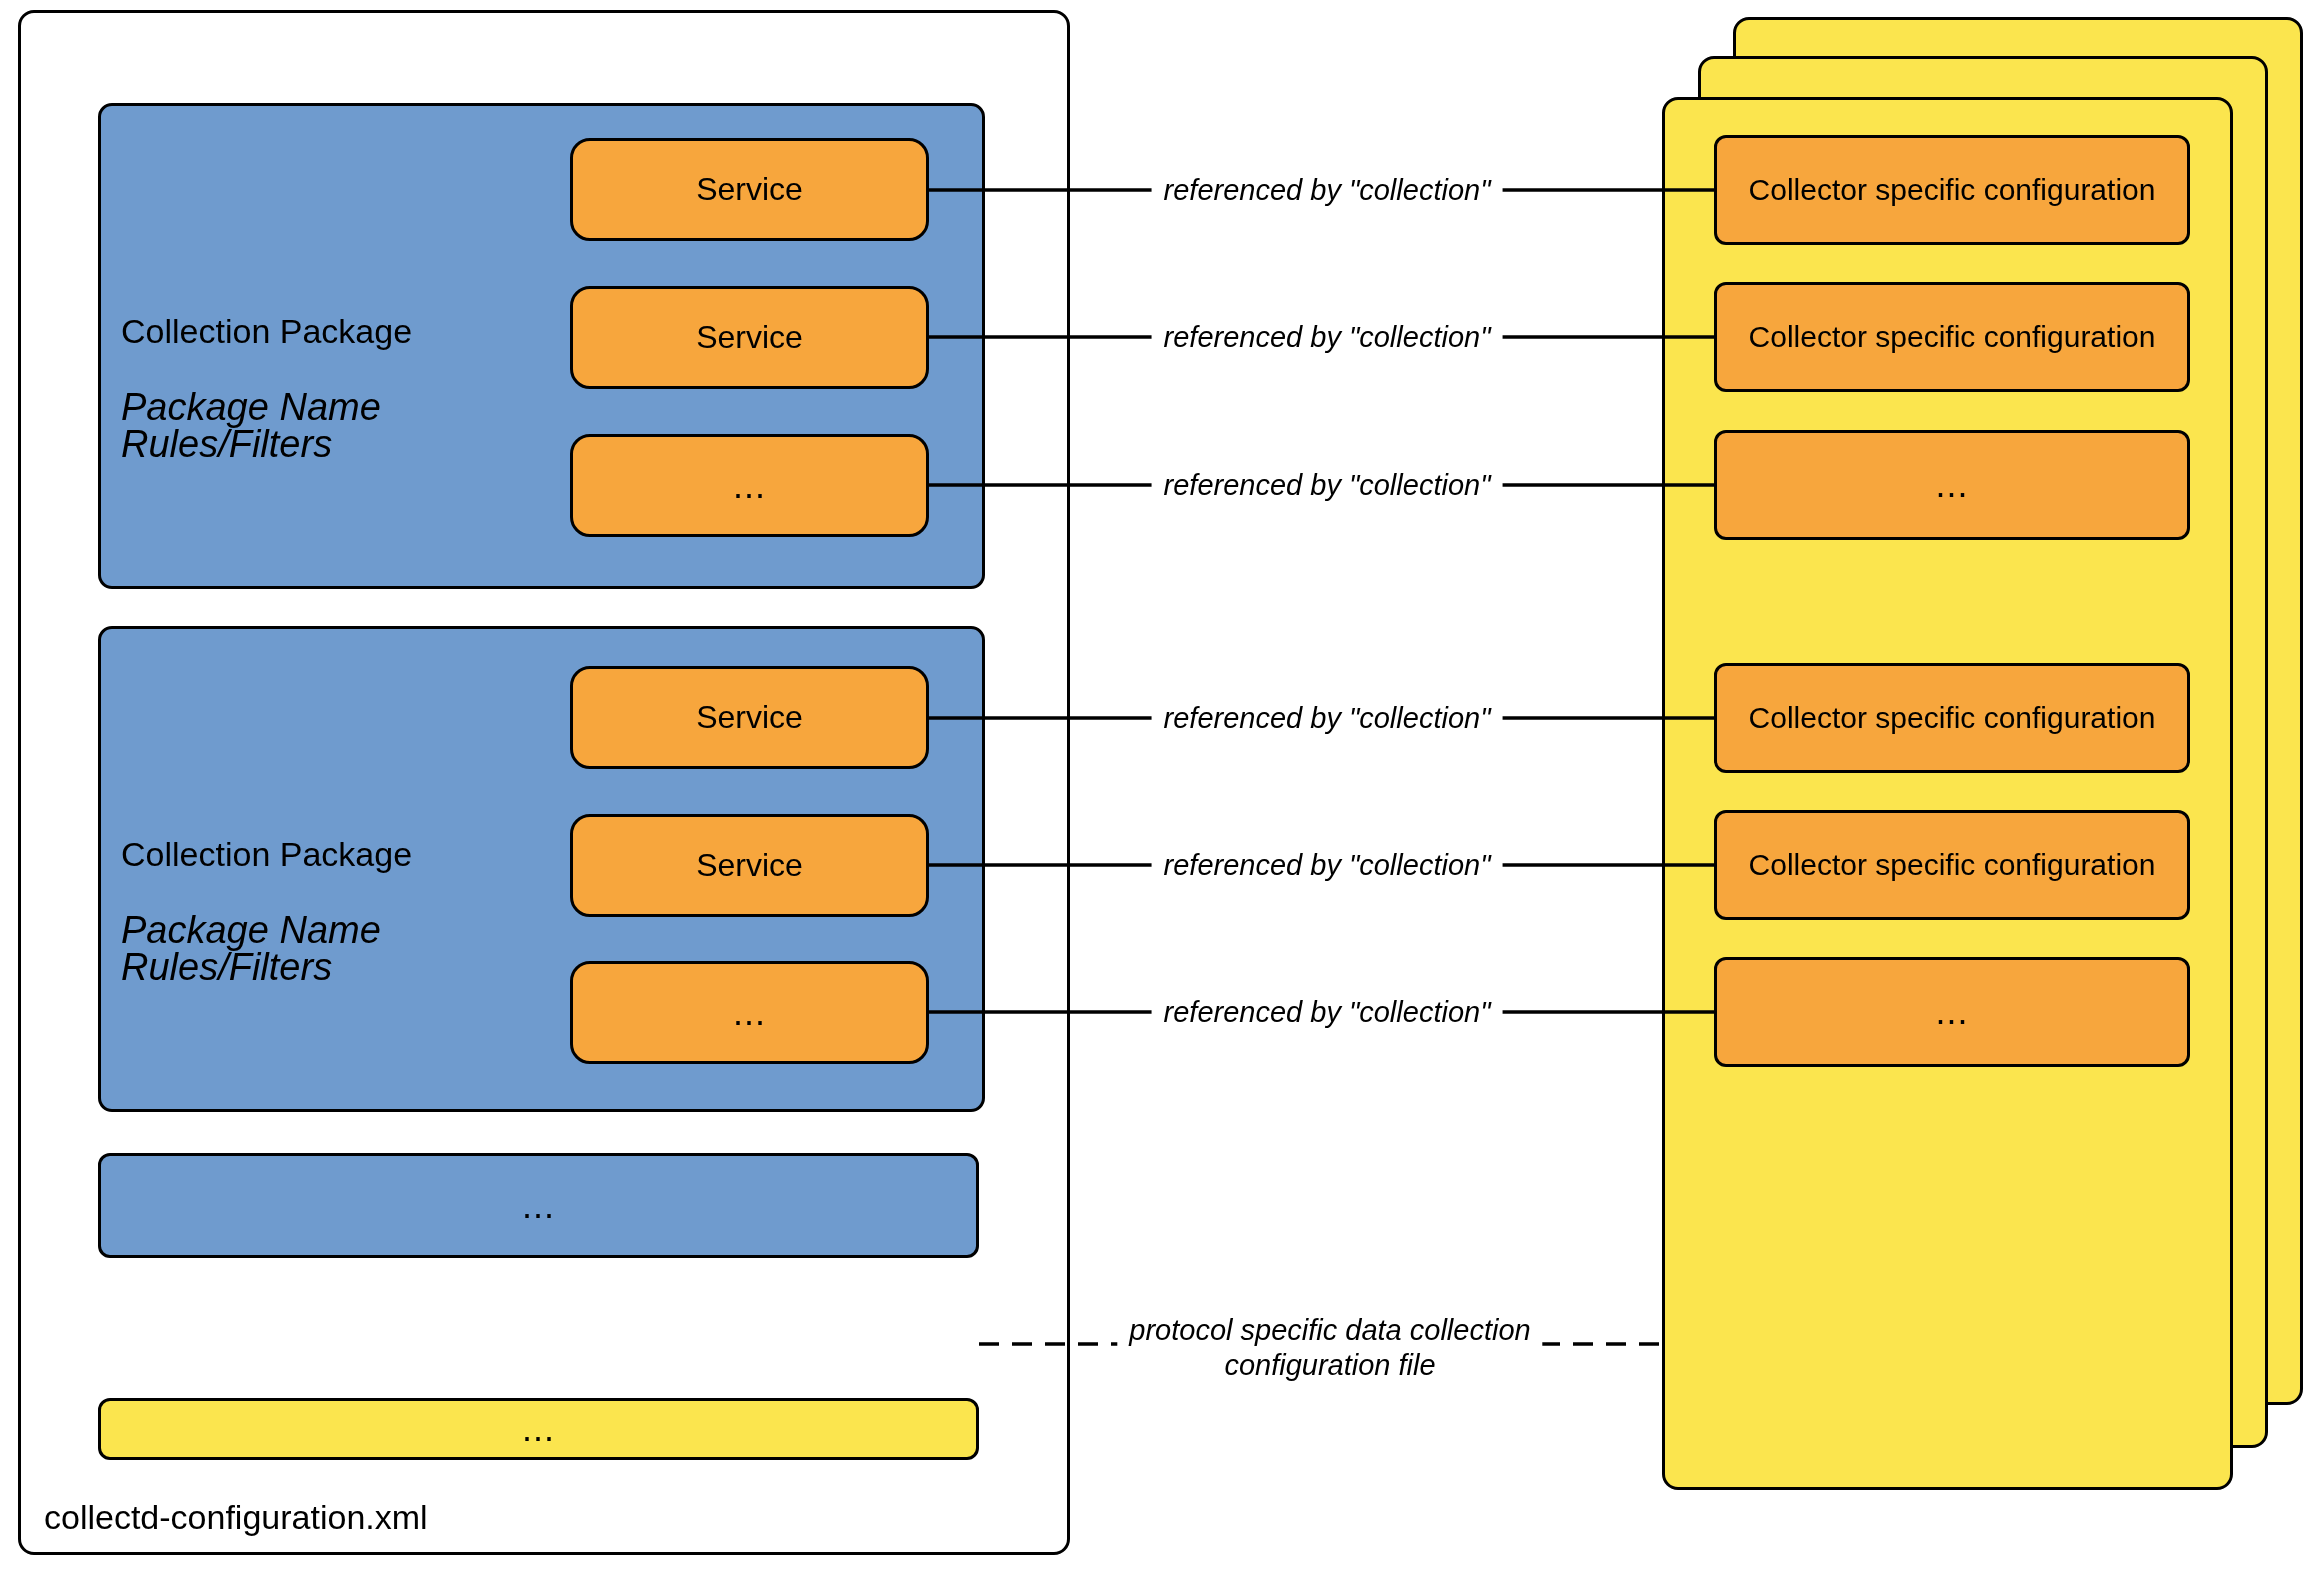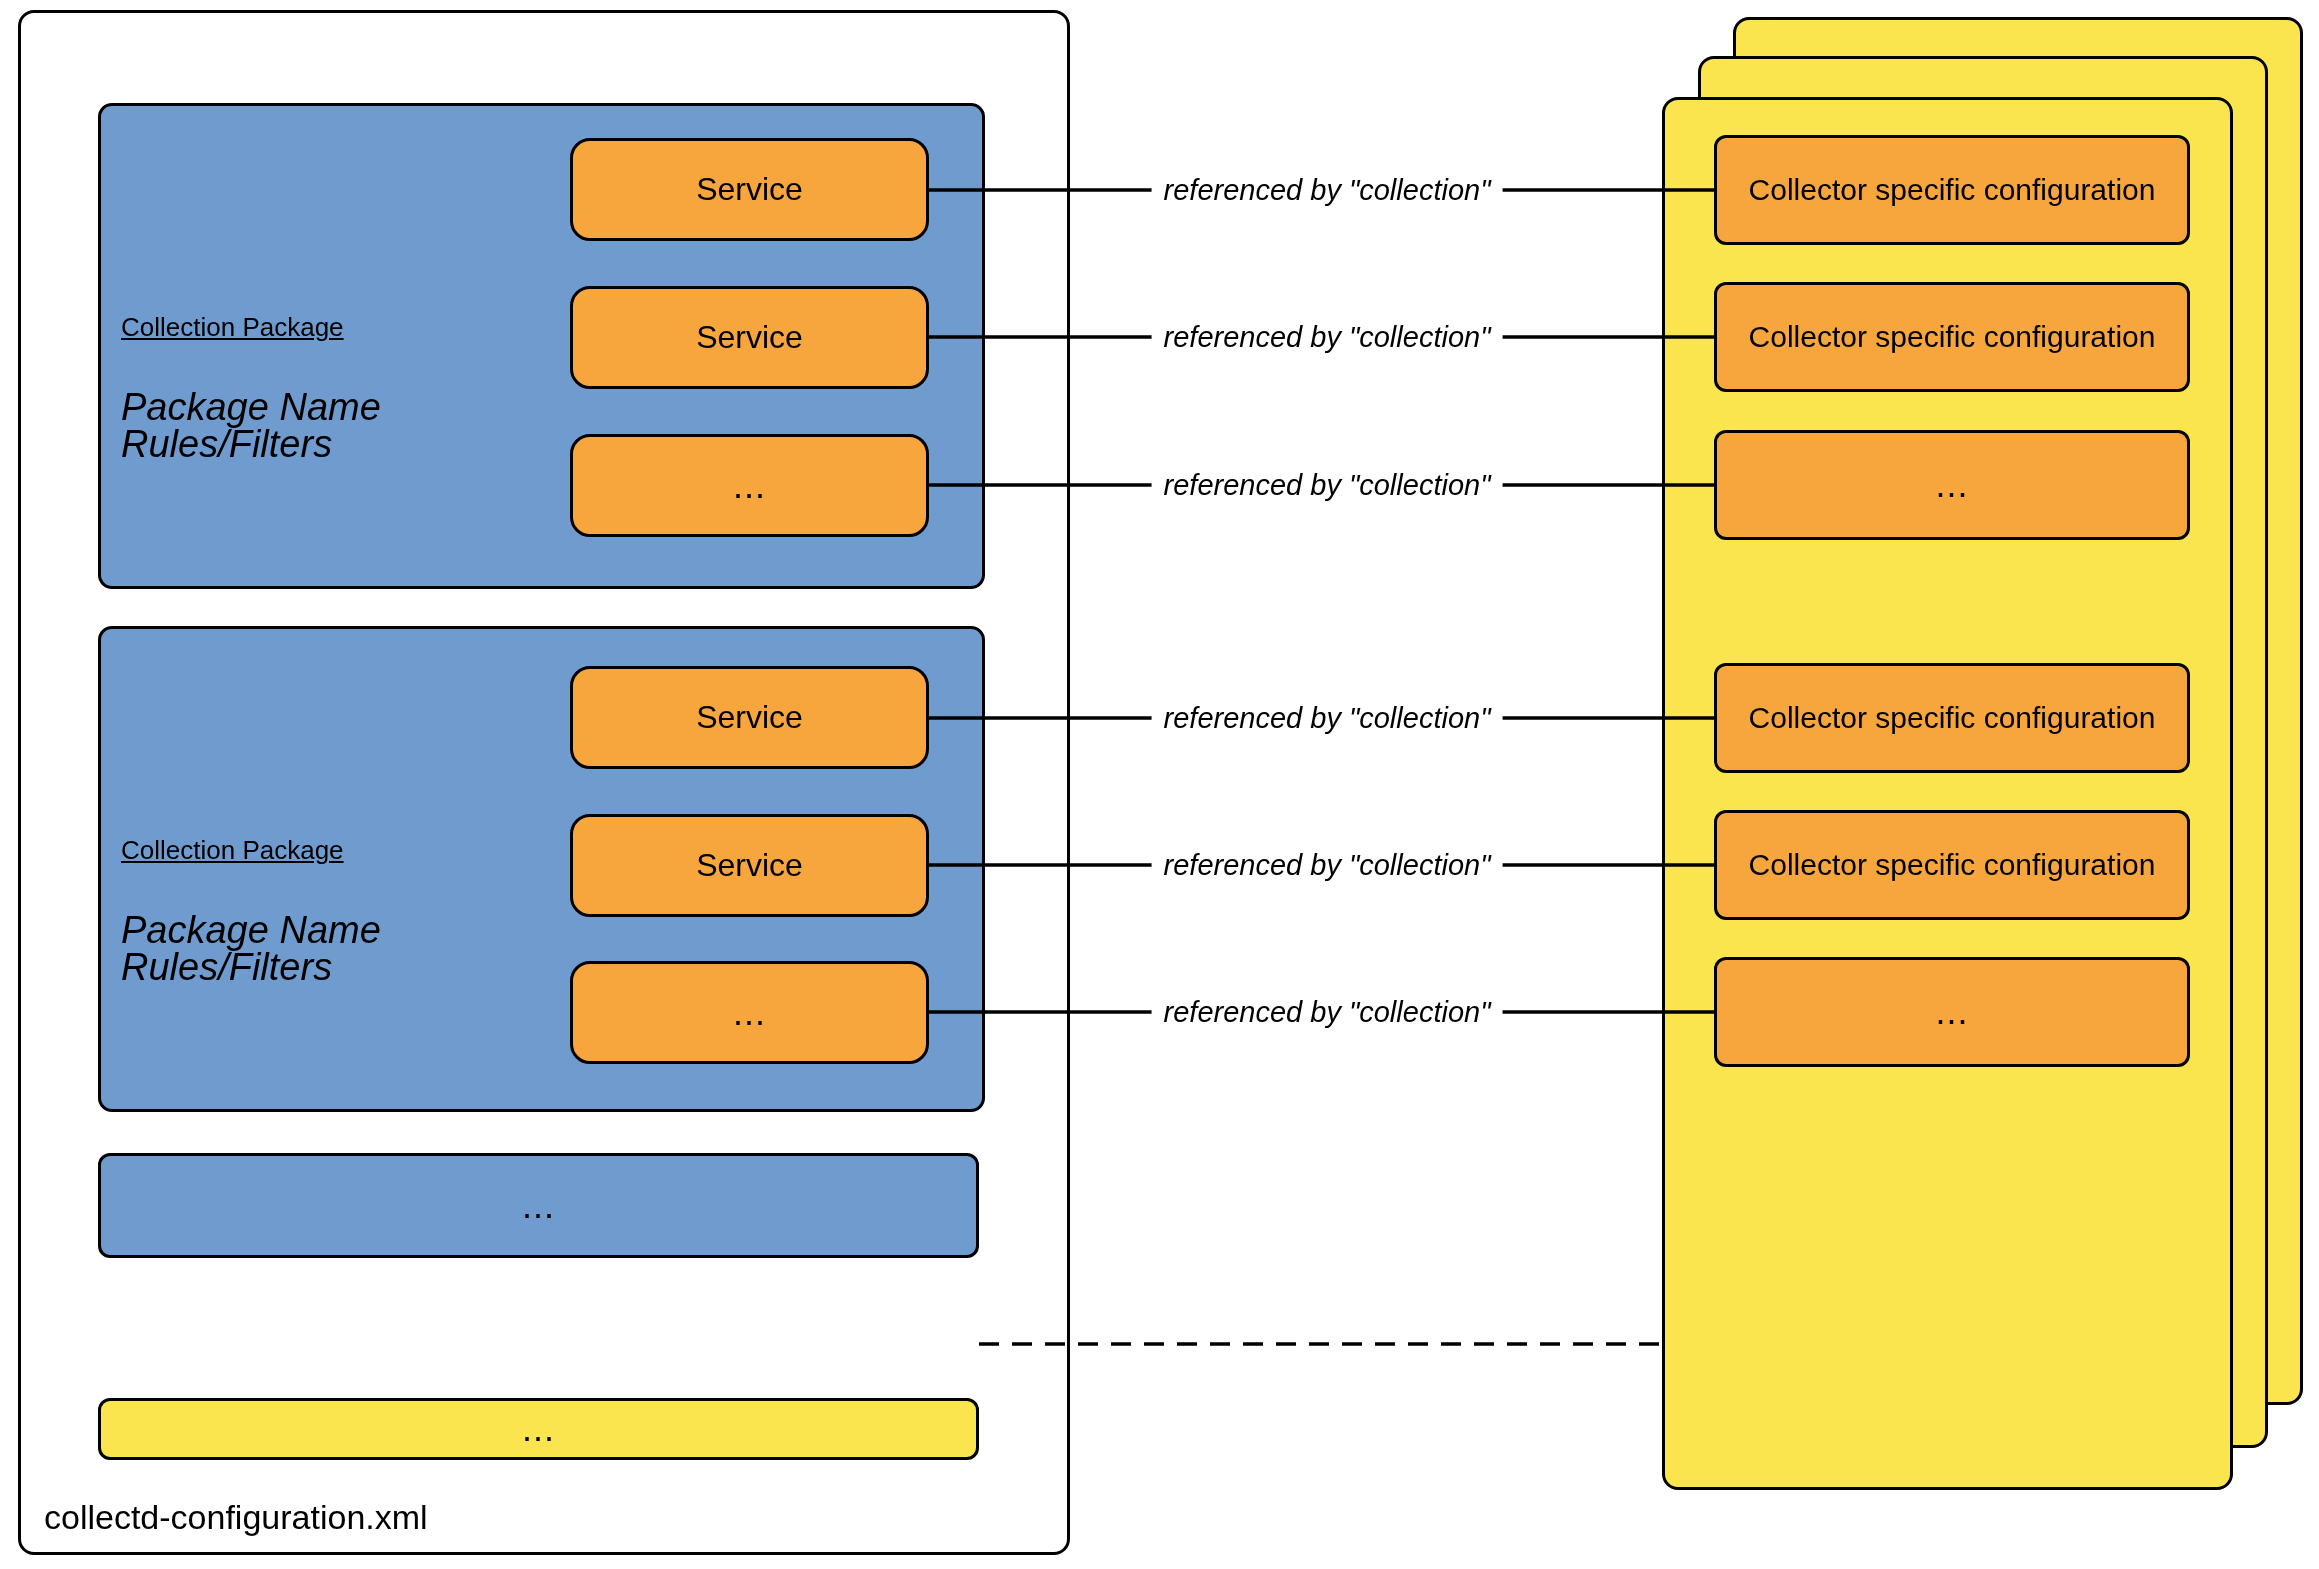--- a/index.html
+++ b/index.html
@@ -2,21 +2,21 @@
 <html style="--blue: #6F9BCE; --orange: #F7A63D; --yellow: #FBE54E; --bg: #FFFFFF;"><head>
 <meta charset="utf-8">
 <style>
   html,body{margin:0;padding:0;background:#fff;}
   .canvas{
     position:relative;width:2319px;height:1569px;background:var(--bg,#fff);
     font-family:"Liberation Sans", sans-serif;color:#000;overflow:hidden;
   }
   .outline{position:absolute;border:3px solid #000;border-radius:16px;background:#fff;}
   .pkg{position:absolute;background:var(--blue,#6F9BCE);border:3px solid #000;border-radius:14px;}
-  .pkg-title{position:absolute;left:20px;top:206px;font-size:26px;text-decoration:underline;}
+  .pkg-title{position:absolute;left:20px;top:206px;font-size:34px;}
   .pkg-meta{position:absolute;left:20px;top:283px;font-size:38px;font-style:italic;line-height:37px;}
   .svc{
     position:absolute;left:570px;width:359px;height:103px;background:var(--orange,#F7A63D);
     border:3px solid #000;border-radius:20px;display:flex;align-items:center;justify-content:center;
     font-size:32px;box-sizing:border-box;
   }
   .bluedots{
     position:absolute;left:98px;top:1153px;width:881px;height:105px;background:var(--blue,#6F9BCE);
     border:3px solid #000;border-radius:12px;display:flex;align-items:center;justify-content:center;
     font-size:36px;box-sizing:border-box;
@@ -97,14 +97,18 @@
     <line x1="979" y1="1344" x2="1662" y2="1344" stroke="#000" stroke-width="3.5" stroke-dasharray="20 13"></line>
   </svg>
 
   <div class="conn-label" style="left:1327px;top:190px;">referenced by "collection"</div>
   <div class="conn-label" style="left:1327px;top:337px;">referenced by "collection"</div>
   <div class="conn-label" style="left:1327px;top:485px;">referenced by "collection"</div>
   <div class="conn-label" style="left:1327px;top:718px;">referenced by "collection"</div>
   <div class="conn-label" style="left:1327px;top:865px;">referenced by "collection"</div>
   <div class="conn-label" style="left:1327px;top:1012px;">referenced by "collection"</div>
 
+  <div class="conn-label" style="left:1330px;top:1348px;">
+    <div>protocol specific data collection</div>
+    <div>configuration file</div>
+  </div>
 
 </div>
 
 </body></html>

